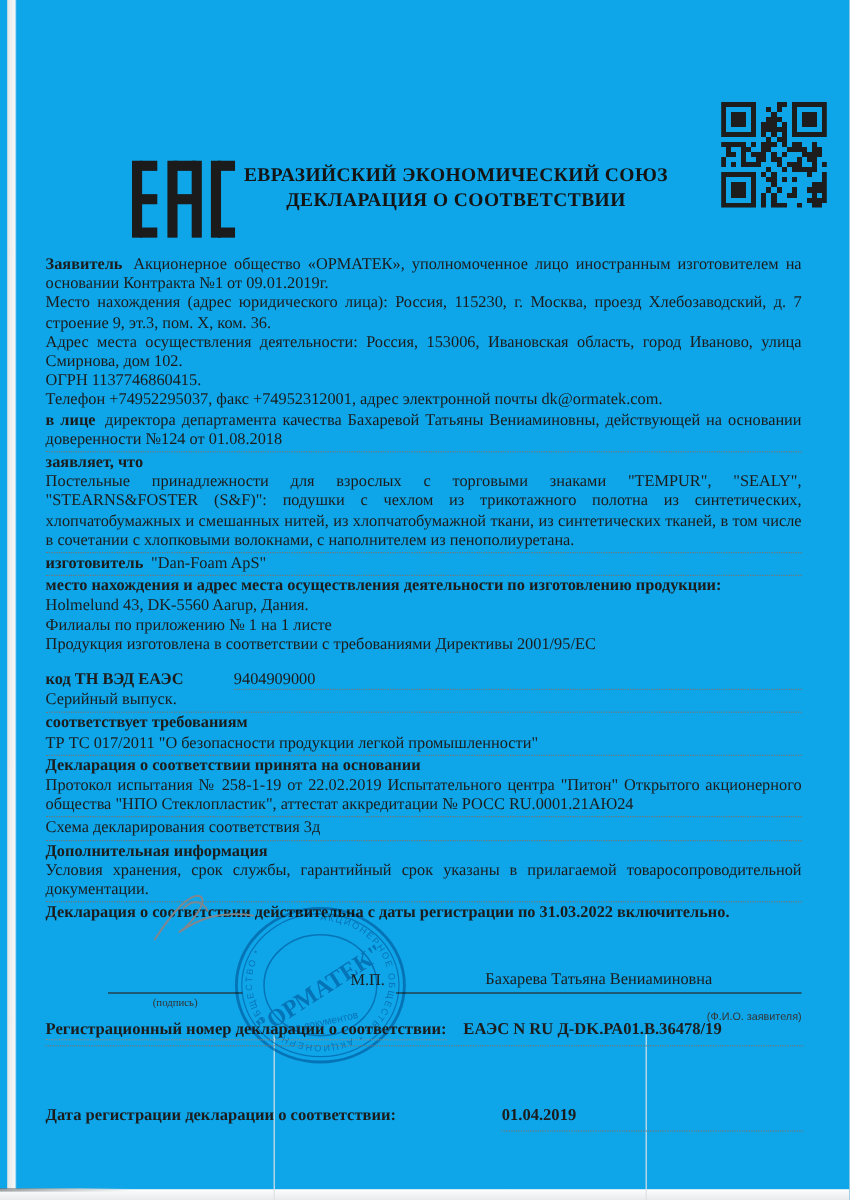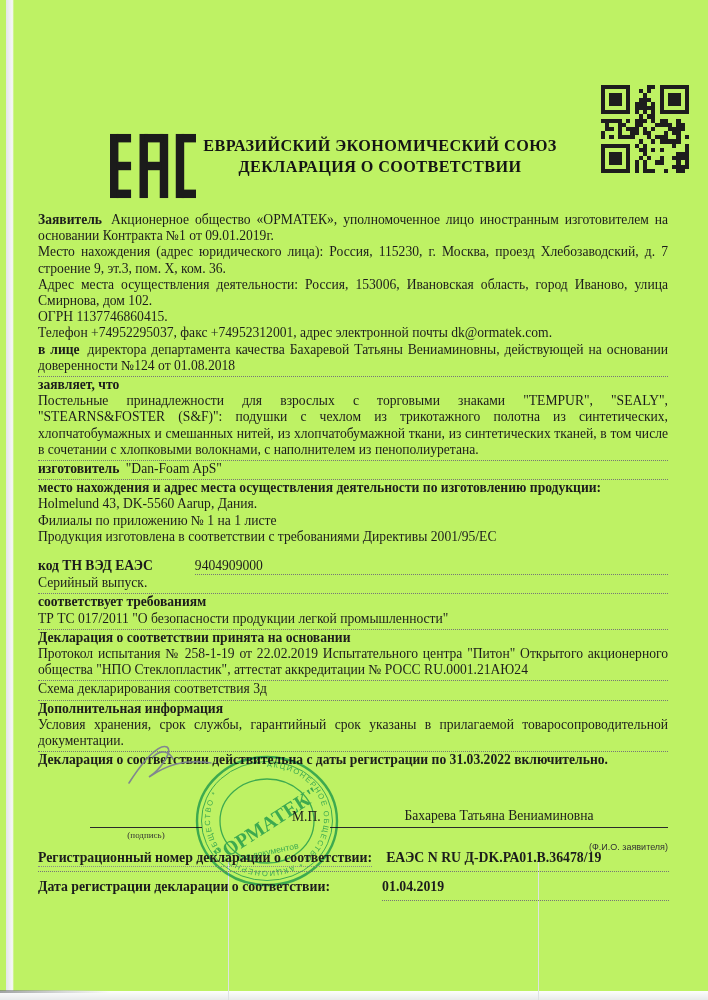--- a/index.html
+++ b/index.html
@@ -1,18 +1,18 @@
 <!DOCTYPE html>
 <html><head>
 <meta charset="utf-8">
 <style>
   html,body { margin:0; padding:0; background:#d9d9d9; }
   .page {
     position:relative; width:708px; height:1000px; margin:0 auto;
-    background:#bef264; overflow:hidden;
+    background:#0ea5e9; overflow:hidden;
     font-family:"Liberation Serif", serif; color:#1c1c1c;
   }
   
   .edge-left  { position:absolute; left:6px; top:0; width:8px; height:1000px;
                 background:linear-gradient(90deg,#e3e6e7,#f6f7f7 80%,transparent); }
   .edge-bottom{ position:absolute; left:0; bottom:0; width:708px; height:9px;
                 background:linear-gradient(#fdfdfd,#e8eaeb); }
   .smudge     { position:absolute; left:0; bottom:7px; width:110px; height:3px;
                 background:linear-gradient(90deg,#707476,#c6c9ca 60%,transparent); opacity:.65; }
   .fold       { position:absolute; top:862px; width:1px; height:138px; background:#dde1e3; }
@@ -48,21 +48,21 @@
   .signature-svg  { position:absolute; left:85px; top:-45px; }
 
   .stamp { position:absolute; left:192px; top:751px; mix-blend-mode:multiply; opacity:.88; }
 
   
   .reg-row { position:absolute; left:38px; width:631px; font-size:13.8px; font-weight:bold;
              display:flex; align-items:baseline; }
   .reg-number-row { top:850px; border-bottom:1px dotted #767676; padding-bottom:4px; }
   .reg-number-label { border-bottom:1px dotted #8a8a8a;text-align:right; }
   .reg-number-val { margin-left:14px; }
-  .reg-date-row { top:879px; }
+  .reg-date-row { top:921px;gap:36px; }
   .reg-date-wrap { flex:1; margin-left:52px; border-bottom:1px dotted #767676; padding-bottom:5px; }
 </style>
 </head>
 <body>
 
 <div class="page">
 
   <div class="edge-left"></div>
   <div class="edge-bottom"></div>
   <div class="smudge"></div>

